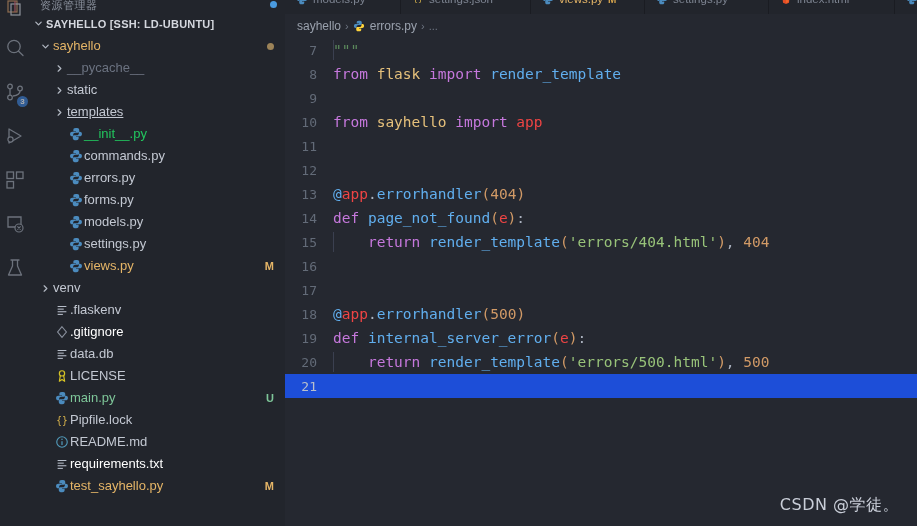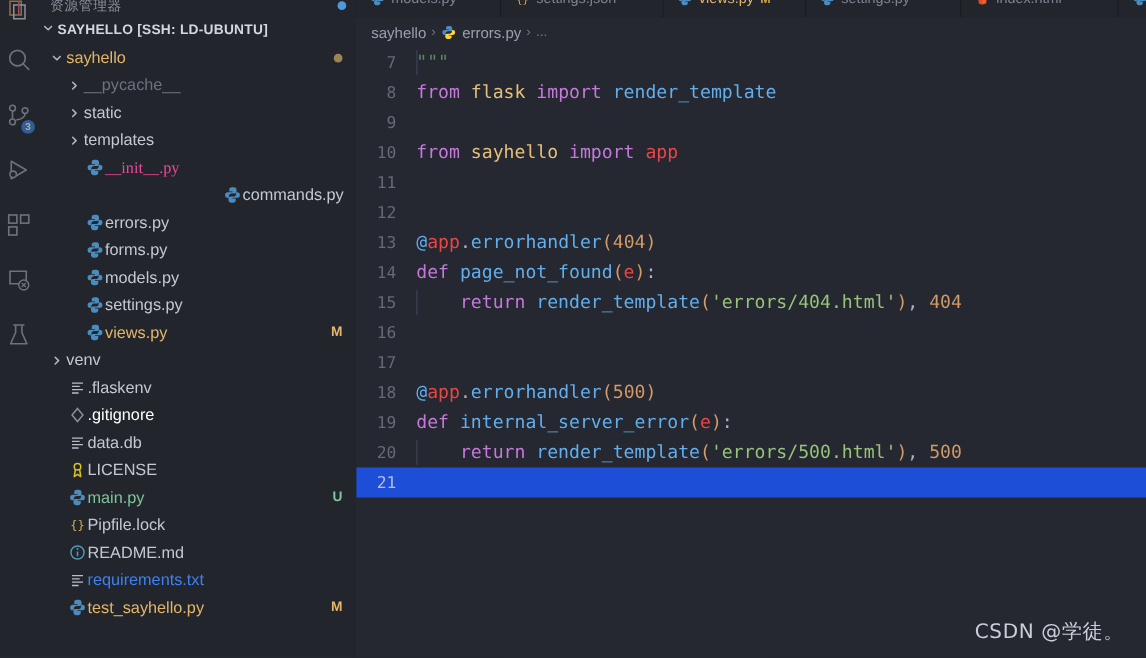--- a/index.html
+++ b/index.html
@@ -228,39 +228,39 @@
           <span class="label" style="color: rgb(107, 114, 128);">__pycache__</span>
         </div>
         <div class="row" style="padding-left: 22px;">
           <span class="twisty">
             <svg class="chev" viewBox="0 0 10 10">
               <path d="M3.5 2 L6.5 5 L3.5 8"></path>
             </svg>
           </span>
           <span class="label" style="color: rgb(195, 200, 210);">static</span>
         </div>
-        <div class="row" style="padding-left: 22px;">
+        <div class="row" style="padding-left: 22px; text-decoration: underline;">
           <span class="twisty">
             <svg class="chev" viewBox="0 0 10 10">
               <path d="M3.5 2 L6.5 5 L3.5 8"></path>
             </svg>
           </span>
           <span class="label" style="color: rgb(195, 200, 210);">templates</span>
         </div>
         <div class="row" style="padding-left: 22px;">
           <span class="twisty"></span>
           <span class="ficon">
             <svg width="14" height="14" viewBox="0 0 16 16">
     <path d="M7.8 1 C5.3 1 5 2.1 5 3.4 L5 4.8 L8 4.8 L8 5.4 L3.7 5.4 C2.3 5.4 1.2 6.2 1.2 8 C1.2 9.8 2.2 10.6 3.6 10.6 L4.7 10.6 L4.7 9 C4.7 7.6 5.9 6.6 7.3 6.6 L10 6.6 C11 6.6 11.7 5.8 11.7 4.8 L11.7 3.4 C11.7 2.1 10.8 1 9.3 1 Z" fill="#4b8bbe"></path>
     <path d="M8.2 15 C10.7 15 11 13.9 11 12.6 L11 11.2 L8 11.2 L8 10.6 L12.3 10.6 C13.7 10.6 14.8 9.8 14.8 8 C14.8 6.2 13.8 5.4 12.4 5.4 L11.3 5.4 L11.3 7 C11.3 8.4 10.1 9.4 8.7 9.4 L6 9.4 C5 9.4 4.3 10.2 4.3 11.2 L4.3 12.6 C4.3 13.9 5.2 15 6.7 15 Z" fill="#4b8bbe"></path>
   </svg>
           </span>
-          <span class="label" style="color: #ec4899; font-family: Liberation Serif, serif;">__init__.py</span>
-        </div>
-        <div class="row" style="padding-left: 22px; justify-content: flex-end;">
+          <span class="label" style="color: #22c55e;">__init__.py</span>
+        </div>
+        <div class="row" style="padding-left: 22px;">
           <span class="twisty"></span>
           <span class="ficon">
             <svg width="14" height="14" viewBox="0 0 16 16">
     <path d="M7.8 1 C5.3 1 5 2.1 5 3.4 L5 4.8 L8 4.8 L8 5.4 L3.7 5.4 C2.3 5.4 1.2 6.2 1.2 8 C1.2 9.8 2.2 10.6 3.6 10.6 L4.7 10.6 L4.7 9 C4.7 7.6 5.9 6.6 7.3 6.6 L10 6.6 C11 6.6 11.7 5.8 11.7 4.8 L11.7 3.4 C11.7 2.1 10.8 1 9.3 1 Z" fill="#4b8bbe"></path>
     <path d="M8.2 15 C10.7 15 11 13.9 11 12.6 L11 11.2 L8 11.2 L8 10.6 L12.3 10.6 C13.7 10.6 14.8 9.8 14.8 8 C14.8 6.2 13.8 5.4 12.4 5.4 L11.3 5.4 L11.3 7 C11.3 8.4 10.1 9.4 8.7 9.4 L6 9.4 C5 9.4 4.3 10.2 4.3 11.2 L4.3 12.6 C4.3 13.9 5.2 15 6.7 15 Z" fill="#4b8bbe"></path>
   </svg>
           </span>
           <span class="label" style="color: rgb(195, 200, 210);">commands.py</span>
         </div>
         <div class="row" style="padding-left: 22px;">
@@ -399,21 +399,21 @@
         <div class="row" style="padding-left: 8px;">
           <span class="twisty"></span>
           <span class="ficon">
             <svg width="14" height="14" viewBox="0 0 16 16">
     <line x1="3" y1="4" x2="13" y2="4" stroke="#b8bfcb" stroke-width="1.2"></line>
     <line x1="3" y1="7" x2="10" y2="7" stroke="#b8bfcb" stroke-width="1.2"></line>
     <line x1="3" y1="10" x2="13" y2="10" stroke="#b8bfcb" stroke-width="1.2"></line>
     <line x1="3" y1="13" x2="9" y2="13" stroke="#b8bfcb" stroke-width="1.2"></line>
   </svg>
           </span>
-          <span class="label" style="color: #3b82f6;">requirements.txt</span>
+          <span class="label" style="color: #ffffff;">requirements.txt</span>
         </div>
         <div class="row" style="padding-left: 8px;">
           <span class="twisty"></span>
           <span class="ficon">
             <svg width="14" height="14" viewBox="0 0 16 16">
     <path d="M7.8 1 C5.3 1 5 2.1 5 3.4 L5 4.8 L8 4.8 L8 5.4 L3.7 5.4 C2.3 5.4 1.2 6.2 1.2 8 C1.2 9.8 2.2 10.6 3.6 10.6 L4.7 10.6 L4.7 9 C4.7 7.6 5.9 6.6 7.3 6.6 L10 6.6 C11 6.6 11.7 5.8 11.7 4.8 L11.7 3.4 C11.7 2.1 10.8 1 9.3 1 Z" fill="#4b8bbe"></path>
     <path d="M8.2 15 C10.7 15 11 13.9 11 12.6 L11 11.2 L8 11.2 L8 10.6 L12.3 10.6 C13.7 10.6 14.8 9.8 14.8 8 C14.8 6.2 13.8 5.4 12.4 5.4 L11.3 5.4 L11.3 7 C11.3 8.4 10.1 9.4 8.7 9.4 L6 9.4 C5 9.4 4.3 10.2 4.3 11.2 L4.3 12.6 C4.3 13.9 5.2 15 6.7 15 Z" fill="#4b8bbe"></path>
   </svg>
           </span>
           <span class="label" style="color: rgb(229, 181, 103);">test_sayhello.py</span>

